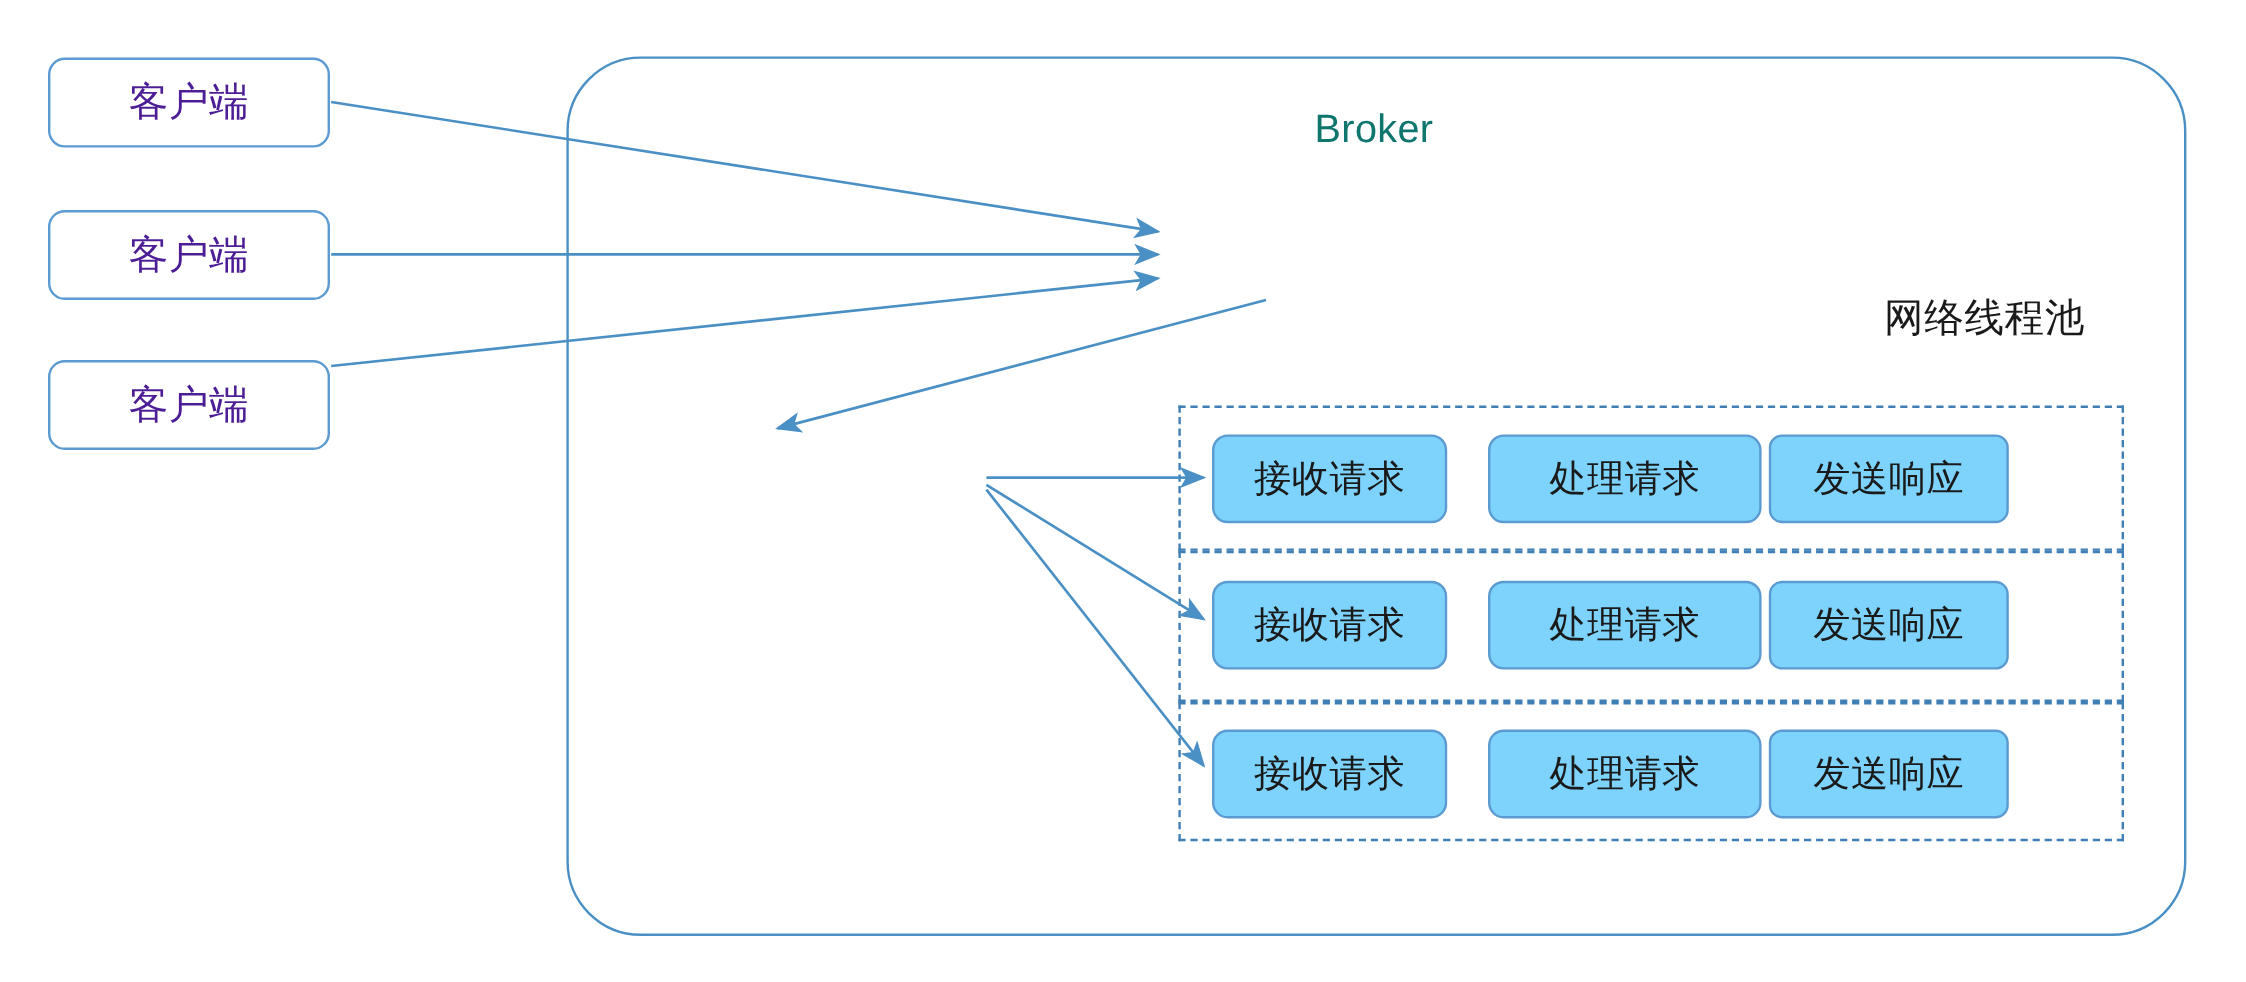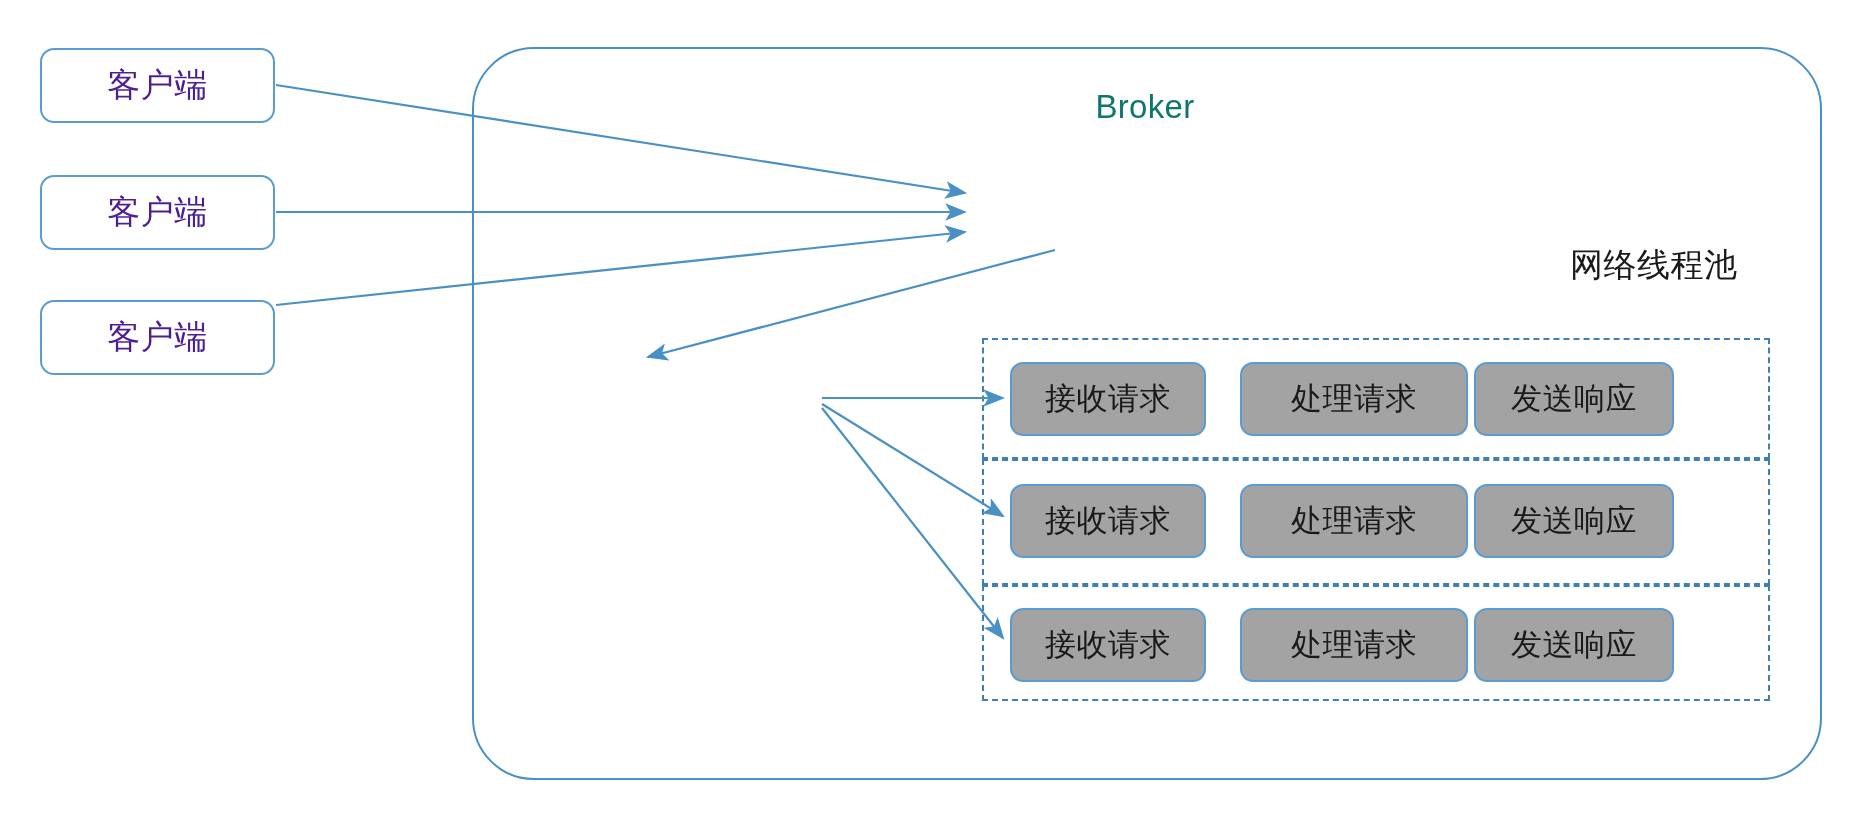--- a/index.html
+++ b/index.html
@@ -103,32 +103,32 @@
   }
   .pool-row-1 { top: 338px; height: 121px; }
   .pool-row-2 { top: 459px; height: 126px; }
   .pool-row-3 { top: 585px; height: 116px; }
 
   .pool-item {
     position: absolute;
     box-sizing: border-box;
     border: 2px solid #5b9bd1;
     border-radius: 13px;
-    background: #a3a3a3;
+    background: #7dd3fc;
     display: flex;
     align-items: center;
     justify-content: center;
     font-size: 31px;
     color: #1a1a1a;
     height: 74px;
     letter-spacing: 0.5px;
   }
   .col-1 { left: 1010px; width: 196px; }
   .col-2 { left: 1240px; width: 228px; }
-  .col-3 { left: 1474px; width: 200px; }
+  .col-3 { left: 1474px; width: 200px; border-radius: 11px; }
 
   .row-y-1 { top: 362px; }
   .row-y-2 { top: 484px; }
   .row-y-3 { top: 608px; }
 </style>
 </head>
 <body>
 
 <div id="canvas">
 

